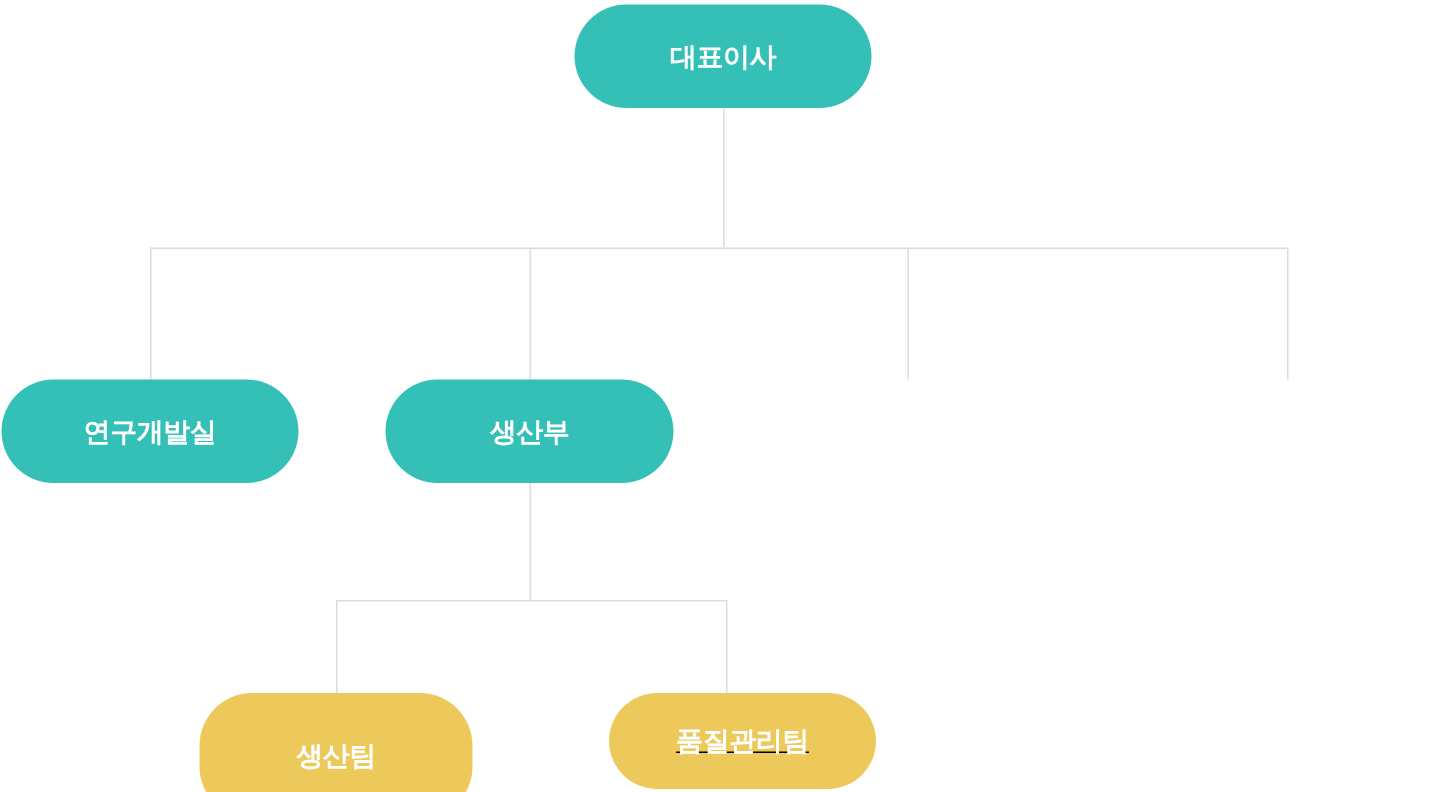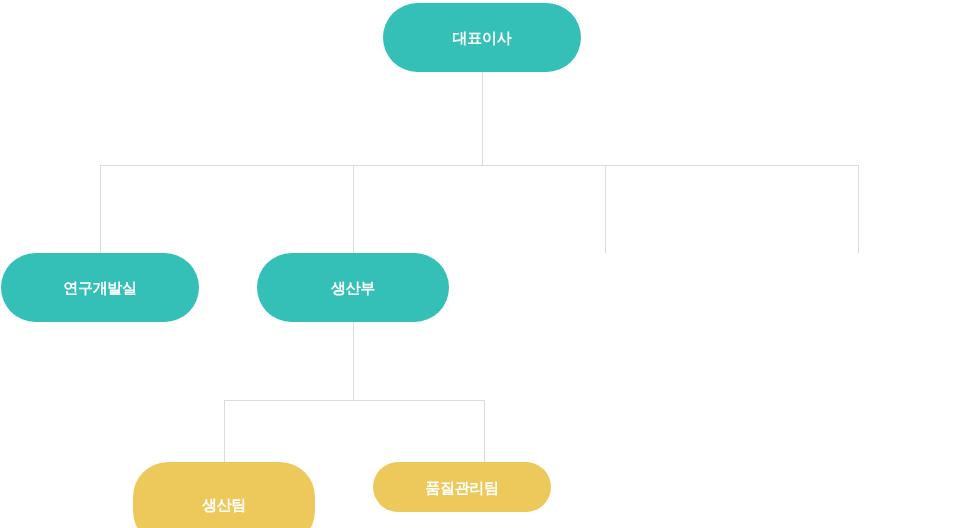--- a/index.html
+++ b/index.html
@@ -24,37 +24,37 @@
   .node {
     position: absolute;
     display: flex;
     align-items: center;
     justify-content: center;
     border-radius: 35px;
     box-sizing: border-box;
   }
   .node .label {
     color: var(--label-color, #ffffff);
-    font-size: 15px;
+    font-size: 18px;
     font-weight: bold;
     letter-spacing: -0.3px;
     line-height: 1;
     white-space: nowrap;
   }
   .node.dept { background: var(--dept-color, #34c0b6); }
   .node.team { background: var(--team-color, #edc95c); }
 
   
   .n-root  { left: 383px; top: 3px;   width: 198px; height: 69px; }
   .n-rnd   { left: 1px;   top: 253px; width: 198px; height: 69px; }
   .n-prod  { left: 257px; top: 253px; width: 192px; height: 69px; }
   .n-mgmt  { left: 505px; top: 253px; width: 200px; height: 69px; }
   .n-sales { left: 759px; top: 253px; width: 198px; height: 69px; }
   .n-prodteam { left: 133px; top: 462px; width: 182px; height: 84px; }
-  .n-qcteam   { left: 373px; top: 462px; width: 178px; height: 50px; }
+  .n-qcteam   { left: 406px; top: 462px; width: 178px; height: 64px; text-decoration: underline; }
 
   
   .c-root-drop   { left: 482px; top: 72px;  height: 93px; }
   .c-level1-bar  { left: 100px; top: 165px; width: 758px; }
   .c-drop-rnd    { left: 100px; top: 165px; height: 88px; }
   .c-drop-prod   { left: 353px; top: 165px; height: 88px; }
   .c-drop-mgmt   { left: 605px; top: 165px; height: 88px; }
   .c-drop-sales  { left: 858px; top: 165px; height: 88px; }
   .c-prod-drop   { left: 353px; top: 322px; height: 78px; }
   .c-level2-bar  { left: 224px; top: 400px; width: 260px; }

